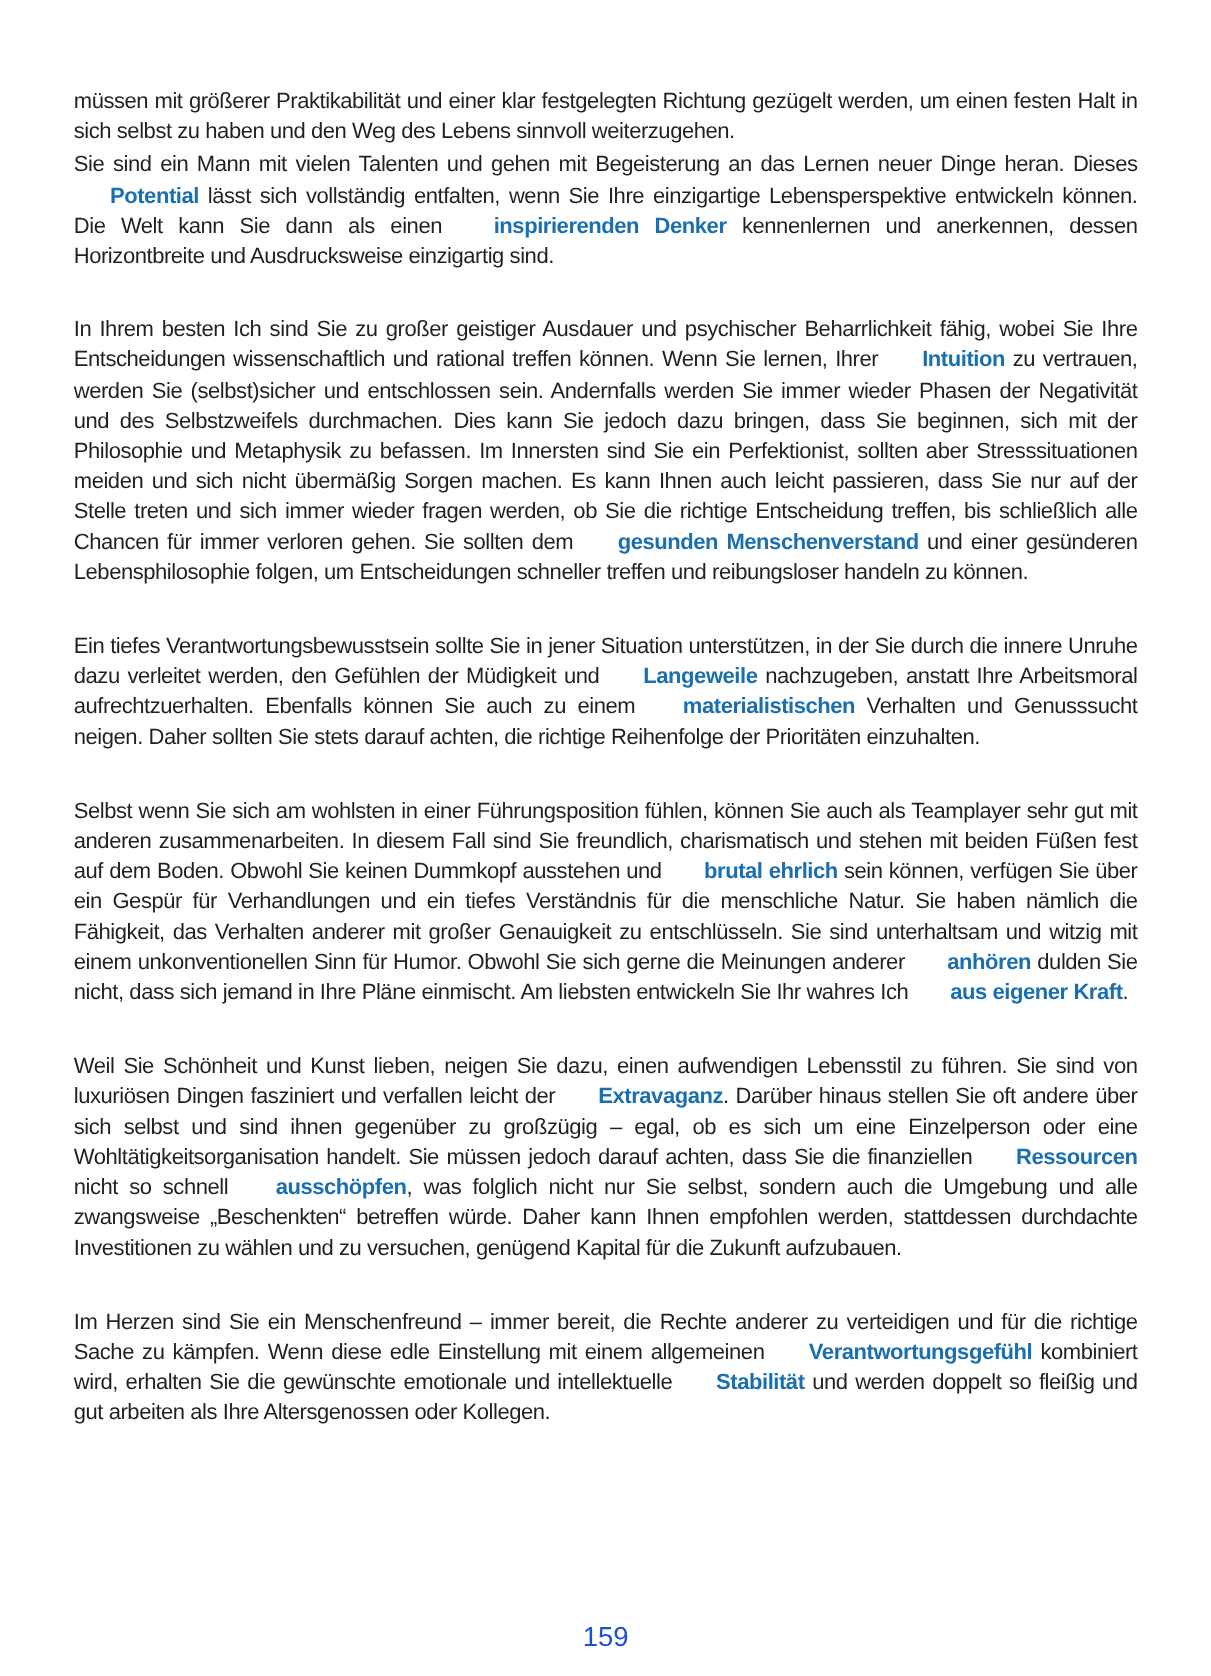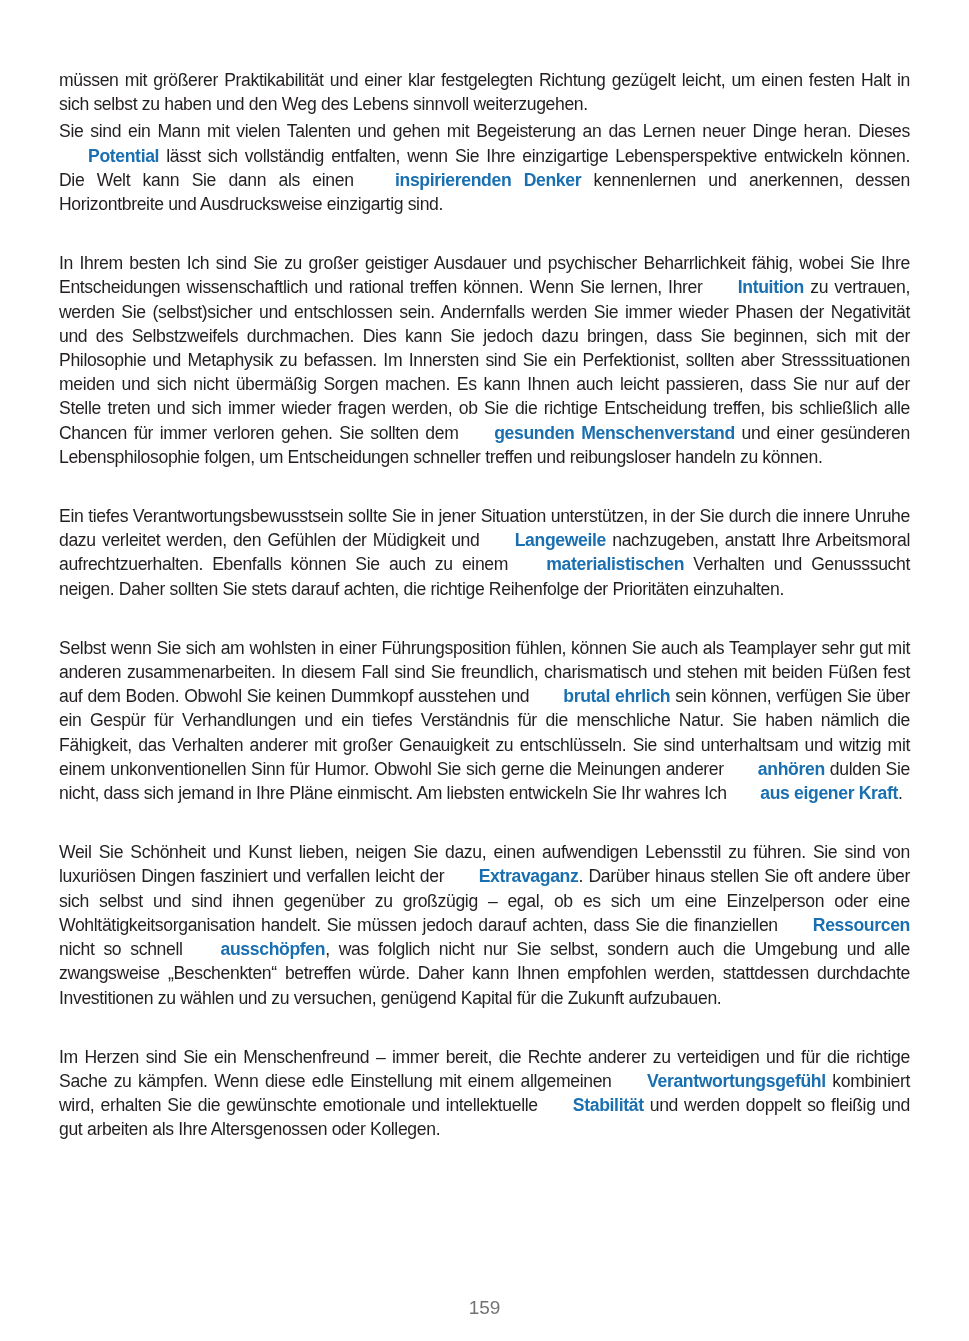--- a/index.html
+++ b/index.html
@@ -9,28 +9,28 @@
     font-family: "Liberation Sans", sans-serif;
     font-size: 17.6px; line-height: 24.2px; color: #231f20;
     letter-spacing: -0.35px;
   }
   .para { margin: 0; text-align: justify; text-align-last: left; }
   .hl { color: #1a6fb0; font-weight: bold; margin-left: 29px; }
   .gap-s { height: 3px; }
   .gap-l { height: 35px; }
   .pnum {
     position: absolute; left: 0; width: 969px; top: 1297px; text-align: center;
-    font-family: "Liberation Sans", sans-serif; font-size: 19px; color: #737373;
+    font-family: "Liberation Sans", sans-serif; font-size: 22px; color: #1d4ed8;
   }
 </style>
 </head>
 <body>
 
 <div class="page">
-  <p class="para"><span>müssen mit größerer Praktikabilität und einer klar festgelegten Richtung gezügelt leicht, um einen festen Halt in sich selbst zu haben und den Weg des Lebens sinnvoll weiterzugehen.</span></p>
+  <p class="para"><span>müssen mit größerer Praktikabilität und einer klar festgelegten Richtung gezügelt werden, um einen festen Halt in sich selbst zu haben und den Weg des Lebens sinnvoll weiterzugehen.</span></p>
   <div class="gap-s"></div>
   <p class="para"><span>Sie sind ein Mann mit vielen Talenten und gehen mit Begeisterung an das Lernen neuer Dinge heran. Dieses </span><span class="hl">Potential</span><span> lässt sich vollständig entfalten, wenn Sie Ihre einzigartige Lebensperspektive entwickeln können. Die Welt kann Sie dann als einen </span><span class="hl">inspirierenden Denker</span><span> kennenlernen und anerkennen, dessen Horizontbreite und Ausdrucksweise einzigartig sind.</span></p>
   <div class="gap-l"></div>
   <p class="para"><span>In Ihrem besten Ich sind Sie zu großer geistiger Ausdauer und psychischer Beharrlichkeit fähig, wobei Sie Ihre Entscheidungen wissenschaftlich und rational treffen können. Wenn Sie lernen, Ihrer </span><span class="hl">Intuition</span><span> zu vertrauen, werden Sie (selbst)sicher und entschlossen sein. Andernfalls werden Sie immer wieder Phasen der Negativität und des Selbstzweifels durchmachen. Dies kann Sie jedoch dazu bringen, dass Sie beginnen, sich mit der Philosophie und Metaphysik zu befassen. Im Innersten sind Sie ein Perfektionist, sollten aber Stresssituationen meiden und sich nicht übermäßig Sorgen machen. Es kann Ihnen auch leicht passieren, dass Sie nur auf der Stelle treten und sich immer wieder fragen werden, ob Sie die richtige Entscheidung treffen, bis schließlich alle Chancen für immer verloren gehen. Sie sollten dem </span><span class="hl">gesunden Menschenverstand</span><span> und einer gesünderen Lebensphilosophie folgen, um Entscheidungen schneller treffen und reibungsloser handeln zu können.</span></p>
   <div class="gap-l"></div>
   <p class="para"><span>Ein tiefes Verantwortungsbewusstsein sollte Sie in jener Situation unterstützen, in der Sie durch die innere Unruhe dazu verleitet werden, den Gefühlen der Müdigkeit und </span><span class="hl">Langeweile</span><span> nachzugeben, anstatt Ihre Arbeitsmoral aufrechtzuerhalten. Ebenfalls können Sie auch zu einem </span><span class="hl">materialistischen</span><span> Verhalten und Genusssucht neigen. Daher sollten Sie stets darauf achten, die richtige Reihenfolge der Prioritäten einzuhalten.</span></p>
   <div class="gap-l"></div>
   <p class="para"><span>Selbst wenn Sie sich am wohlsten in einer Führungsposition fühlen, können Sie auch als Teamplayer sehr gut mit anderen zusammenarbeiten. In diesem Fall sind Sie freundlich, charismatisch und stehen mit beiden Füßen fest auf dem Boden. Obwohl Sie keinen Dummkopf ausstehen und </span><span class="hl">brutal ehrlich</span><span> sein können, verfügen Sie über ein Gespür für Verhandlungen und ein tiefes Verständnis für die menschliche Natur. Sie haben nämlich die Fähigkeit, das Verhalten anderer mit großer Genauigkeit zu entschlüsseln. Sie sind unterhaltsam und witzig mit einem unkonventionellen Sinn für Humor. Obwohl Sie sich gerne die Meinungen anderer </span><span class="hl">anhören</span><span> dulden Sie nicht, dass sich jemand in Ihre Pläne einmischt. Am liebsten entwickeln Sie Ihr wahres Ich </span><span class="hl">aus eigener Kraft</span><span>.</span></p>
   <div class="gap-l"></div>
   <p class="para"><span>Weil Sie Schönheit und Kunst lieben, neigen Sie dazu, einen aufwendigen Lebensstil zu führen. Sie sind von luxuriösen Dingen fasziniert und verfallen leicht der </span><span class="hl">Extravaganz</span><span>. Darüber hinaus stellen Sie oft andere über sich selbst und sind ihnen gegenüber zu großzügig – egal, ob es sich um eine Einzelperson oder eine Wohltätigkeitsorganisation handelt. Sie müssen jedoch darauf achten, dass Sie die finanziellen </span><span class="hl">Ressourcen</span><span> nicht so schnell </span><span class="hl">ausschöpfen</span><span>, was folglich nicht nur Sie selbst, sondern auch die Umgebung und alle zwangsweise „Beschenkten“ betreffen würde. Daher kann Ihnen empfohlen werden, stattdessen durchdachte Investitionen zu wählen und zu versuchen, genügend Kapital für die Zukunft aufzubauen.</span></p>

